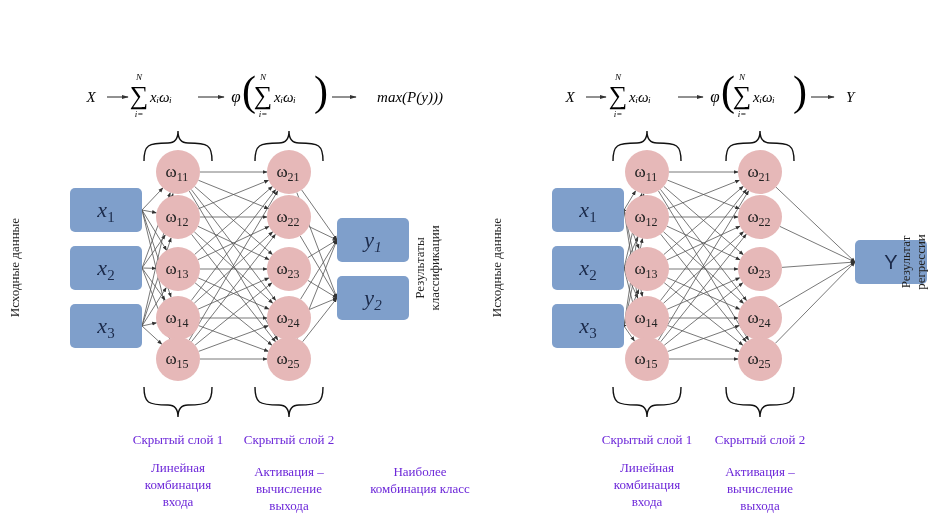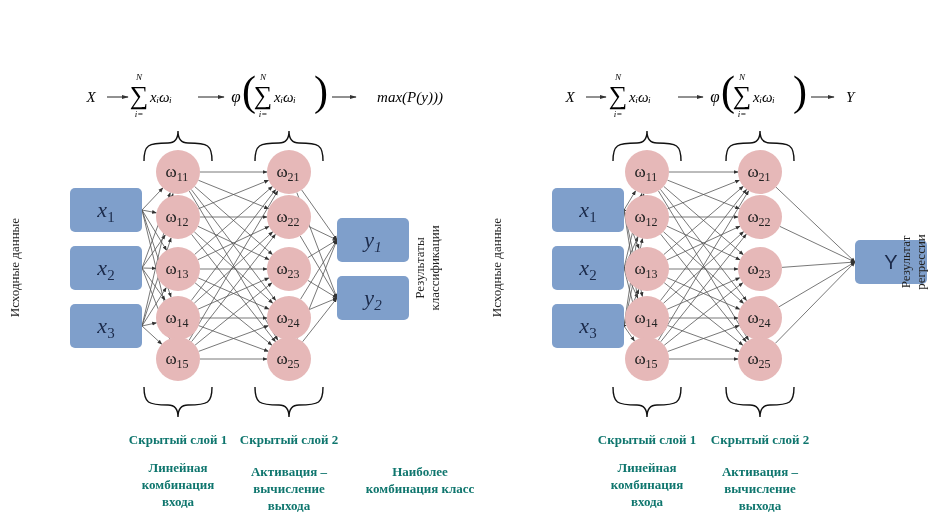--- a/index.html
+++ b/index.html
@@ -1,18 +1,18 @@
 <!DOCTYPE html>
 <html><head>
 <meta charset="utf-8">
 <style>
   html,body{margin:0;padding:0;background:#fff;}
   body{width:939px;height:521px;position:relative;overflow:hidden;font-family:"Liberation Serif","DejaVu Serif",serif;color:#111;}
   svg{position:absolute;left:0;top:0;}
-  .lbl{position:absolute;font-size:13px;text-align:center;line-height:17px;color:#0f766e;font-weight:bold;}
+  .lbl{position:absolute;font-size:13px;text-align:center;line-height:17px;color:#6d28d9;}
   .vlbl{position:absolute;font-size:13px;line-height:15px;text-align:center;transform:rotate(-90deg);transform-origin:center center;white-space:nowrap;color:#222;}
 </style>
 </head>
 <body>
 
 <svg id="canvas" width="939" height="521" xmlns="http://www.w3.org/2000/svg">
   <defs>
     <marker id="arr" viewBox="0 0 10 10" refX="9" refY="5" markerWidth="6" markerHeight="6" orient="auto">
       <path d="M0,1 L10,5 L0,9 z" fill="#333"></path>
     </marker>

